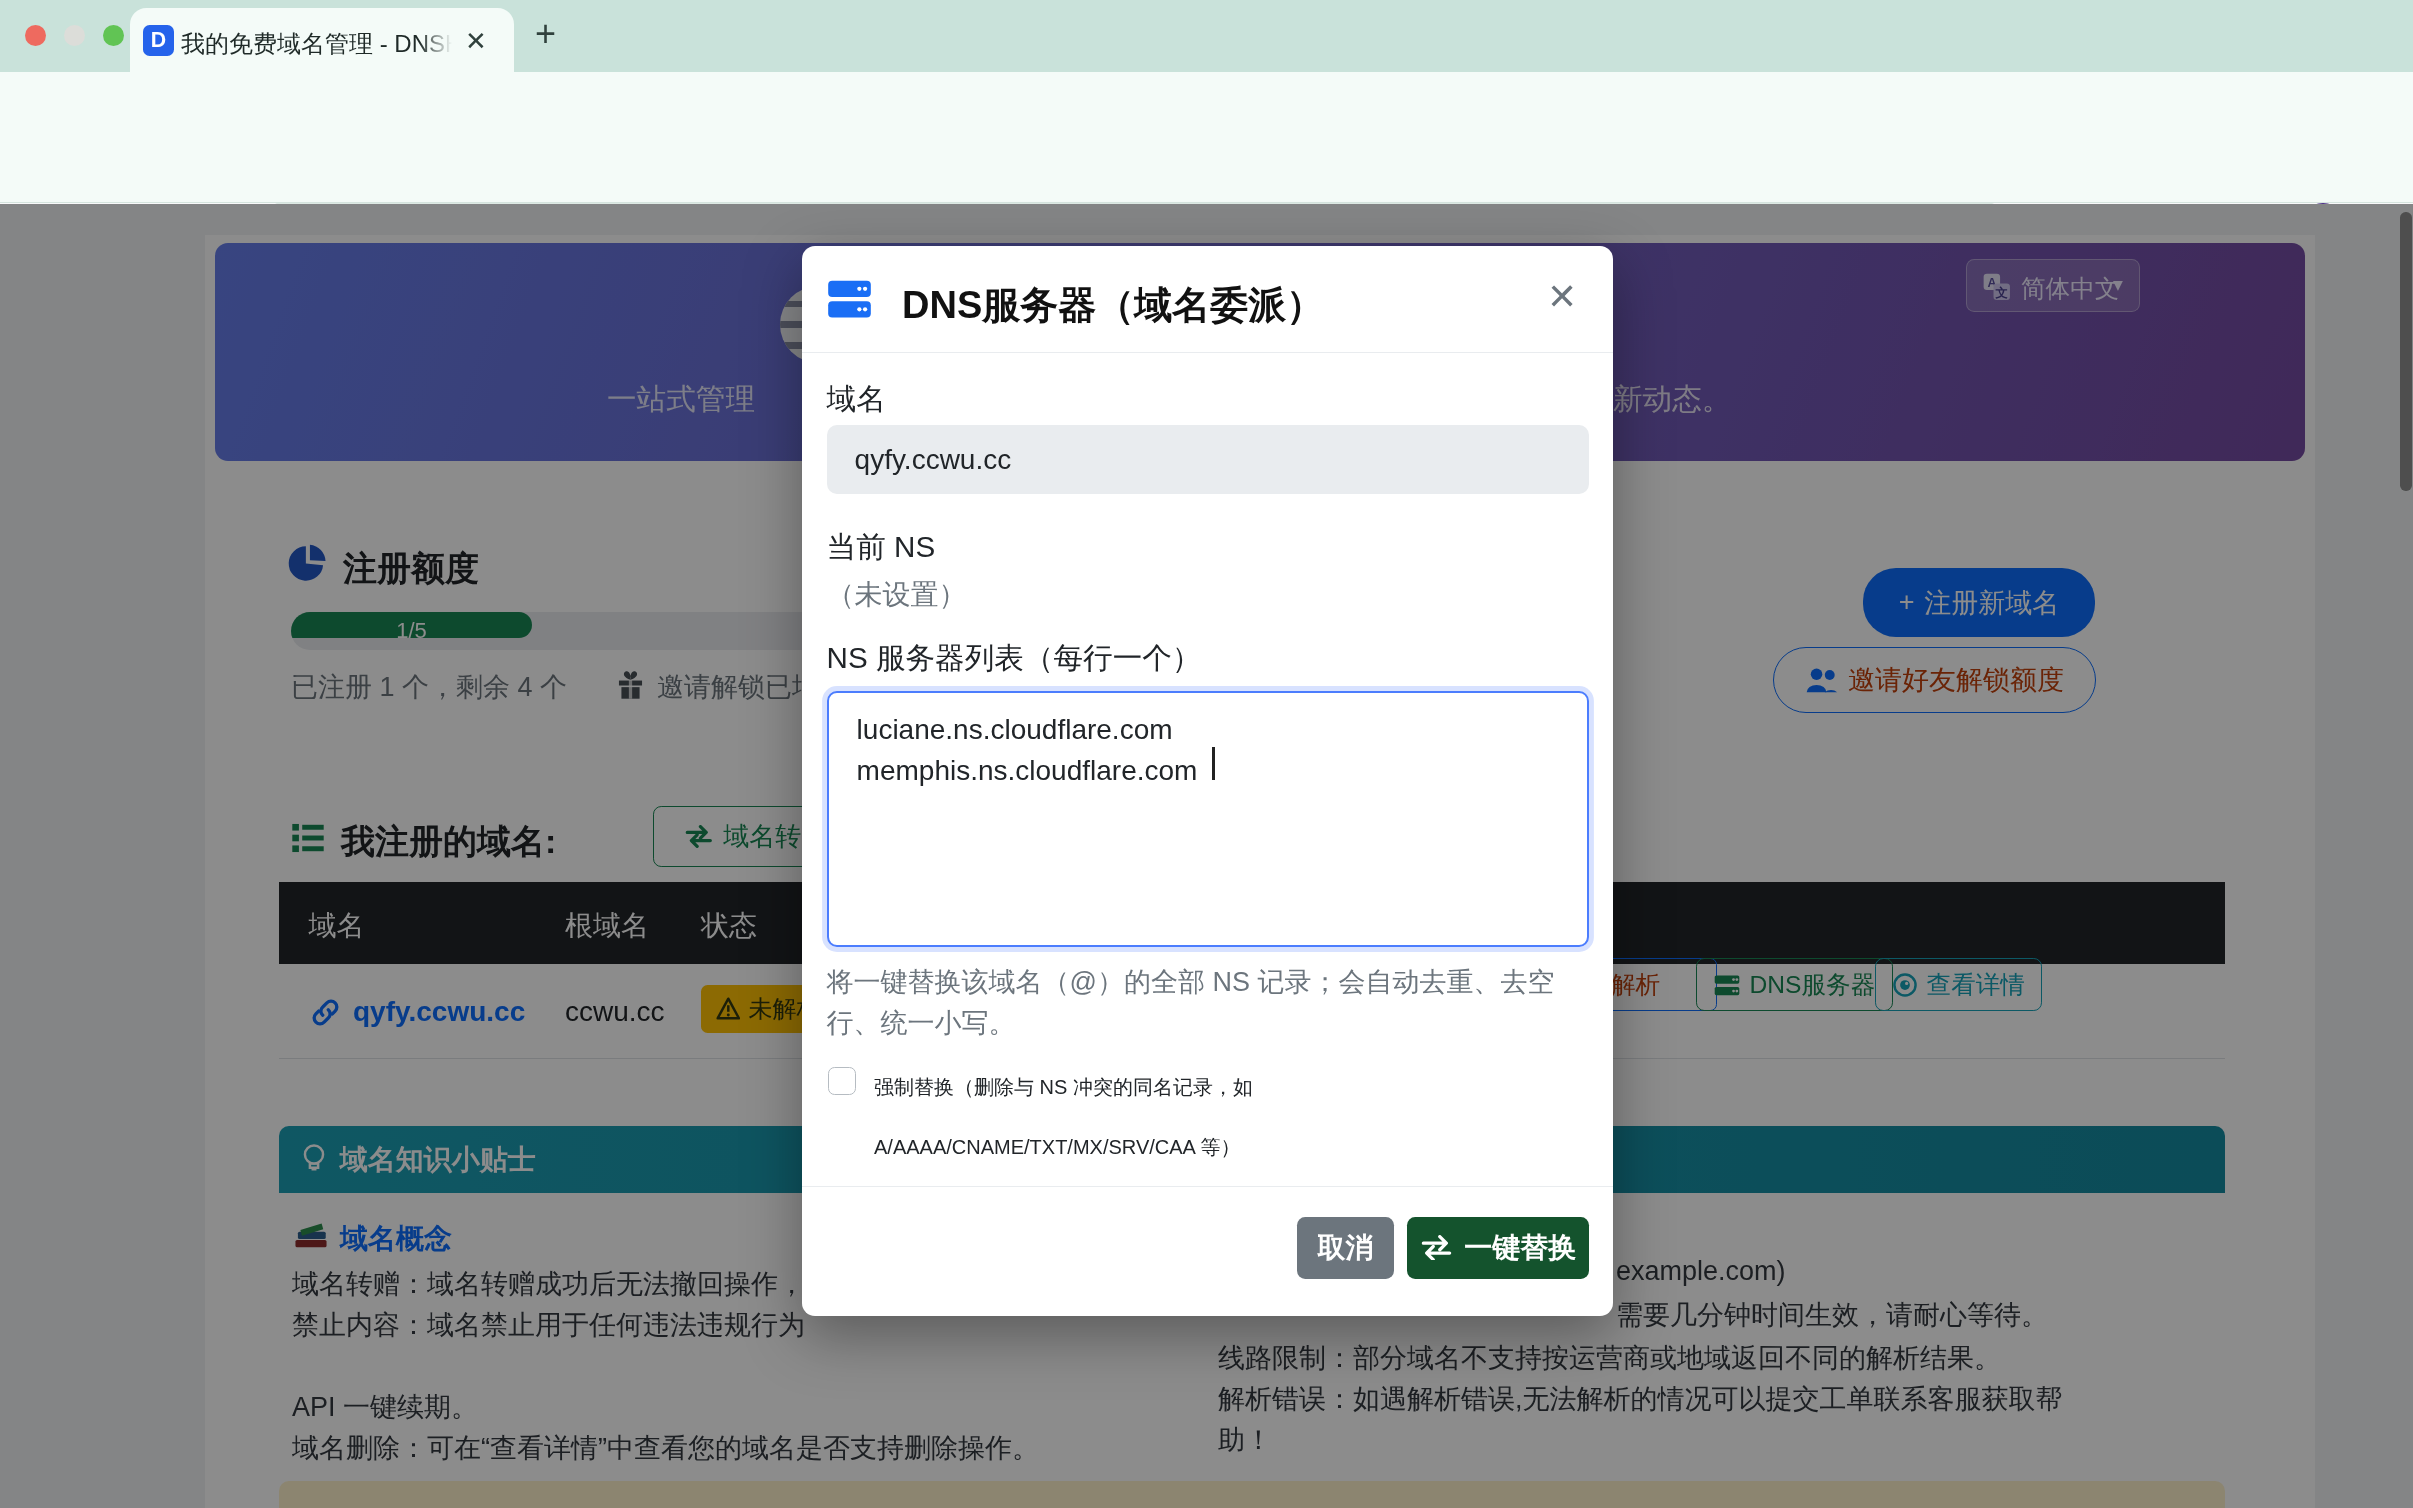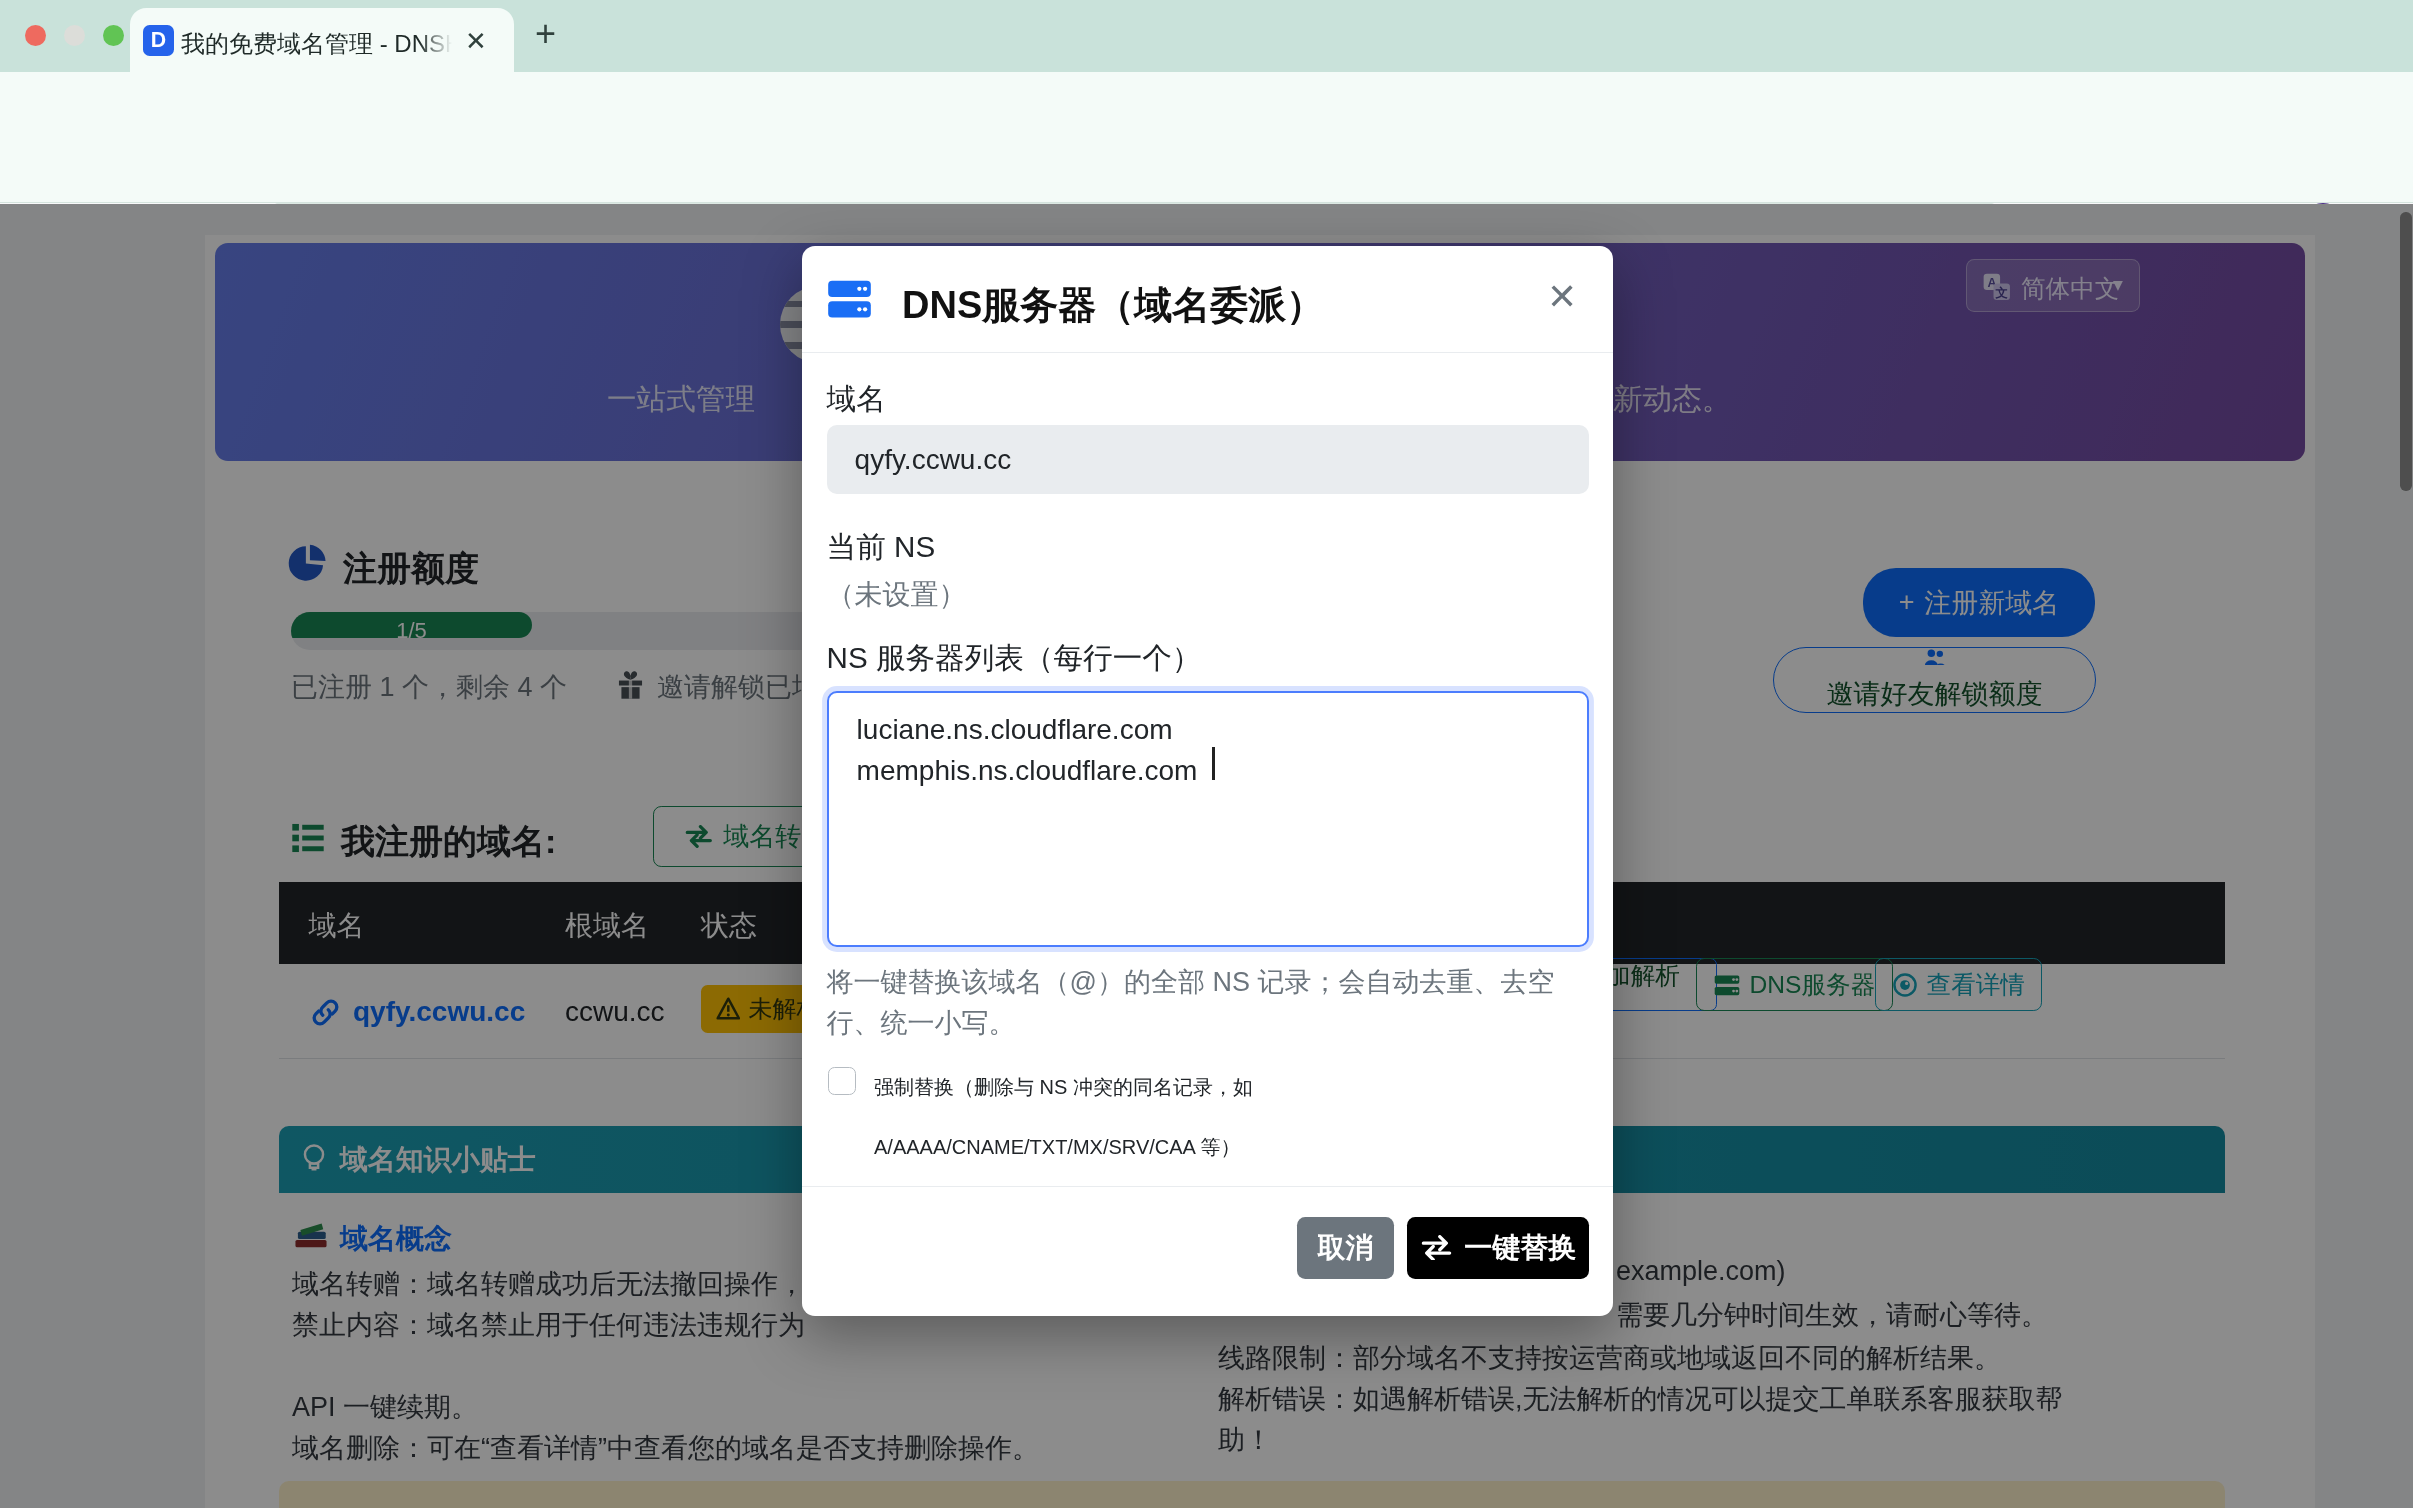--- a/index.html
+++ b/index.html
@@ -35,21 +35,21 @@
             border:0.8px solid rgba(255,255,255,0.35);border-radius:8.2px;color:#f0ecff;font-size:24.6px;}
   .logo-circle{left:565px;top:43px;width:77px;height:77px;border-radius:50%;background:#f5f6fa;overflow:hidden;}
   .logo-line{background:#8a90a6;height:6.6px;left:0;width:77px;}
 
   h2.sec{margin:0;font-size:34px;font-weight:bold;color:#212529;}
   .quota-track{left:291px;top:612px;width:1203px;height:38px;border-radius:19px;background:#e9ecef;overflow:hidden;}
   .quota-fill{width:241px;height:26px;background:#198754;color:#fff;font-size:22px;text-align:center;line-height:38px;border-radius:0 19px 19px 0;}
   .muted{color:#6c757d;}
   .btn{display:flex;align-items:center;justify-content:center;gap:9.9px;border-radius:33px;font-size:27px;white-space:nowrap;}
   .btn-primary{background:#0d6efd;color:#fff;}
-  .btn-outline-primary{border:1.6px solid #0d6efd;color:#14532d;background:transparent;flex-direction:column;}
+  .btn-outline-primary{border:1.6px solid #0d6efd;color:#c2410c;background:transparent;}
   .btn-outline-success{border:1.6px solid #198754;color:#198754;background:transparent;border-radius:8.2px;}
   .btn-outline-info{border:1.6px solid #17a2b8;color:#17a2b8;background:transparent;border-radius:8.2px;}
 
   .thead{left:279px;top:882px;width:1946px;height:82px;background:#212529;color:#fff;font-size:28px;}
   .trow{left:279px;top:965px;width:1946px;height:94px;background:#fff;border-bottom:1.6px solid #dee2e6;}
   .domain-link{color:#0d6efd;font-weight:bold;font-size:28px;}
   .badge-warn{background:#ffc107;color:#343a10;font-size:24px;border-radius:6.6px;padding:8.2px 14.8px;display:flex;gap:8.2px;align-items:center;}
   .row-btn{height:53px;padding:0 16.4px;font-size:24.6px;display:flex;align-items:center;gap:8.2px;}
 
   .tips-head{left:279px;top:1126px;width:1946px;height:67px;border-radius:9.9px 9.9px 0 0;
@@ -73,21 +73,21 @@
   .ns-area{left:24.6px;top:445px;width:762px;height:256px;border:2.5px solid #4c7dfe;border-radius:9.9px;
            box-shadow:0 0 0 4.9px rgba(76,125,254,0.22);font-size:28px;line-height:41px;color:#212529;
            padding:16.4px 0 0 28px;resize:none;outline:none;background:#fff;white-space:pre;}
   .caret{left:410px;top:501px;width:2.5px;height:33px;background:#222;}
   .help{left:24.6px;top:716px;width:763px;font-size:27px;line-height:41px;color:#6c757d;}
   .chk{left:26px;top:821px;width:28px;height:28px;border:1.6px solid #b6bcc2;border-radius:6.6px;background:#fff;}
   .chk-label{left:72px;top:811px;width:690px;font-size:20px;line-height:60px;color:#212529;}
   .modal-foot{left:0;top:940px;width:811px;height:130px;border-top:1.6px solid #e9ecef;font-weight:bold;}
   .btn-cancel{left:495px;top:29.6px;width:97px;height:62px;background:#6c757d;color:#fff;border-radius:8.2px;
               font-size:28px;display:flex;align-items:center;justify-content:center;}
-  .btn-swap{left:605px;top:29.6px;width:182px;height:62px;background:#000000;color:#fff;border-radius:8.2px;
+  .btn-swap{left:605px;top:29.6px;width:182px;height:62px;background:#14532d;color:#fff;border-radius:8.2px;
             font-size:28px;display:flex;align-items:center;justify-content:center;gap:11.5px;}
   .thumb{left:2400px;top:212px;width:11.5px;height:279px;background:#8e8e8e;border-radius:5.7px;}
   svg{display:block;}
 </style>
 </head>
 <body>
 
 <div class="screen">
 
   <div class="abs tabstrip">

